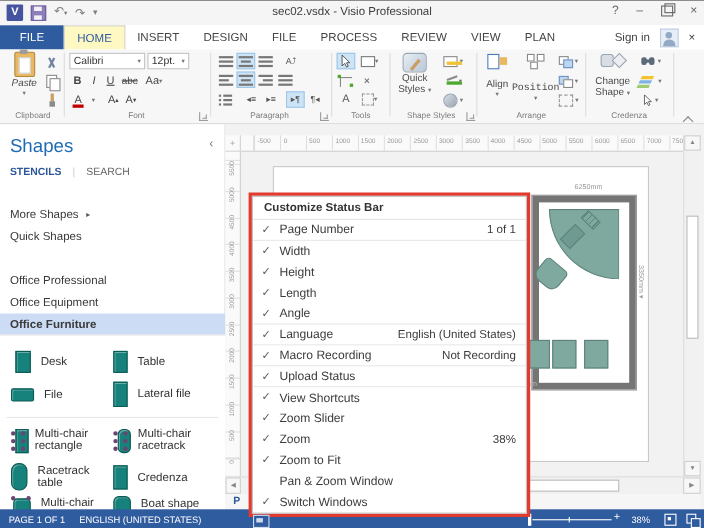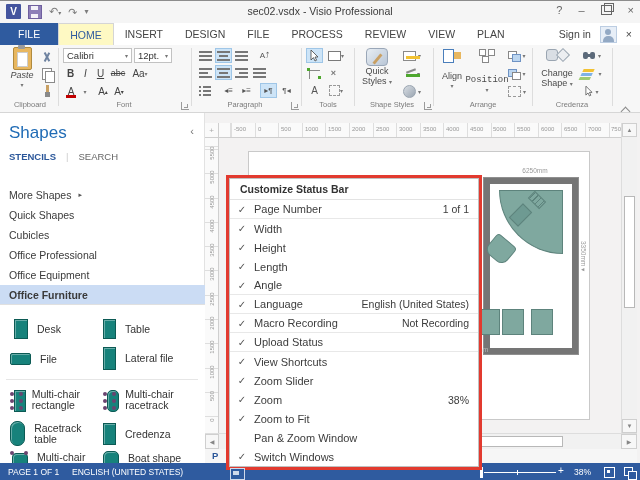--- a/index.html
+++ b/index.html
@@ -406,23 +406,20 @@
       <span class="sp-div">|</span>
       <span class="sp-tab-b">SEARCH</span>
     </div>
     <div class="cat" style="top:72px;">
       <span>More Shapes</span>
         <span style="font-size:7px;color:#555;">▸</span>
     </div>
     <div class="cat" style="top:92px;">
         <span>Quick Shapes</span>
       </div>
-    <div class="cat" style="top:112px;">
-        <span>Cubicles</span>
-      </div>
     <div class="cat" style="top:132px;">
         <span>Office Professional</span>
       </div>
     <div class="cat" style="top:152px;">
         <span>Office Equipment</span>
       </div>
     <div class="cat cat-sel" style="top:172px;">
         <span>Office Furniture</span>
       </div>
 

